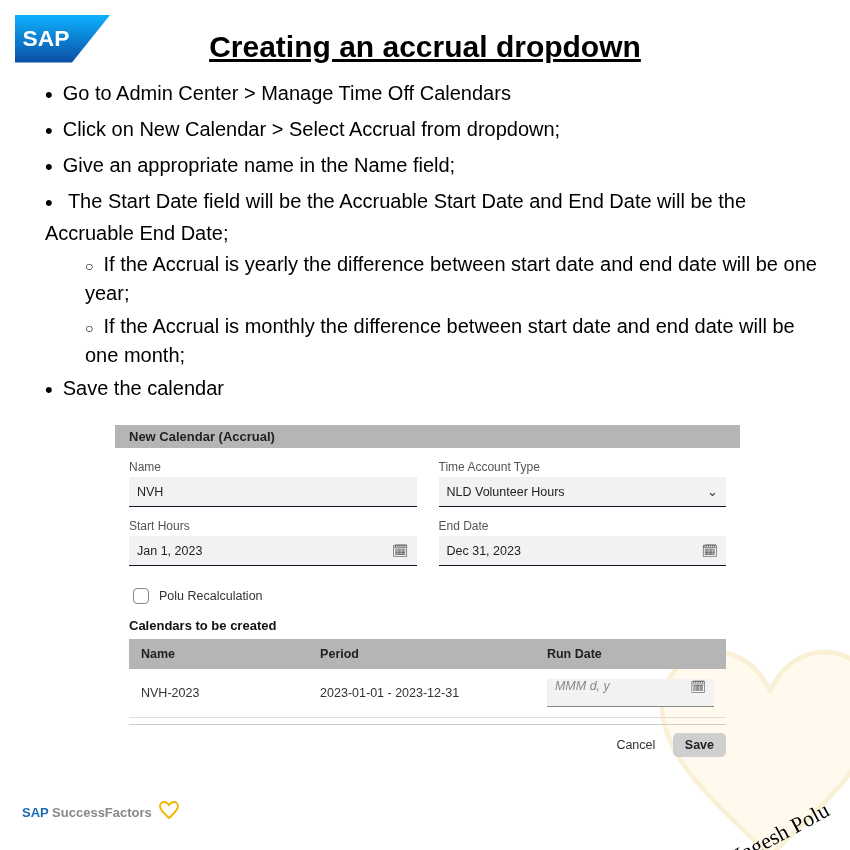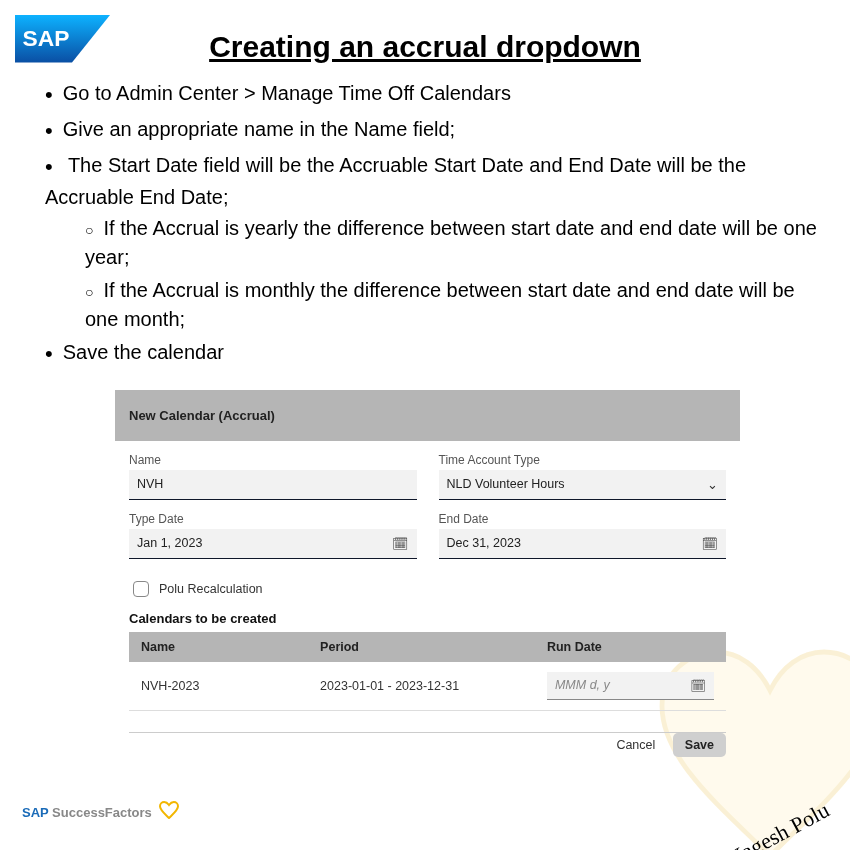--- a/index.html
+++ b/index.html
@@ -53,21 +53,21 @@
     .subs li { margin-bottom: 4px; }
 
     .screenshot {
       margin: 20px 110px 0 115px;
       font-family: Arial, sans-serif;
       font-size: 12.5px;
       color: #333;
     }
     .panel-header {
       background: #b5b5b5;
-      padding: 18px 14px;
+      padding: 4px 14px;
       font-weight: bold;
       font-size: 13px;
       color: #222;
     }
     .panel-body {
       padding: 12px 14px 4px 14px;
     }
     .row2 {
       display: flex;
       gap: 22px;
@@ -133,34 +133,34 @@
       font-weight: bold;
       color: #222;
     }
     .tbl td {
       padding: 10px 12px;
       font-size: 12.5px;
       border-bottom: 1px solid #ddd;
     }
     .run-date-cell {
       display: flex;
-      align-items: center;
+      align-items: flex-start;
       justify-content: space-between;
       background: #f2f2f2;
       border-bottom: 1px solid #888;
       height: 28px;
       padding: 0 8px;
       color: #888;
       font-style: italic;
     }
     .run-date-cell .cal-icon { color: #333; font-style: normal; }
     .actions {
       border-top: 1px solid #ccc;
-      margin-top: 21px;
-      padding-top: 0;
+      margin-top: 6px;
+      padding-top: 8px;
       text-align: right;
       font-size: 12.5px;
     }
     .actions .cancel {
       color: #333;
       margin-right: 14px;
     }
     .actions .save-btn {
       display: inline-block;
       background: #cfcfcf;
@@ -218,20 +218,21 @@
     <polygon points="0,0 100,0 60,50 0,50" fill="url(#g1)"></polygon>
     <text x="8" y="33" fill="#fff" font-family="Arial" font-weight="bold" font-size="24">SAP</text>
   </svg>
 </div>
 
 <h1 class="page-title">Creating an accrual dropdown</h1>
 
 <div class="steps">
   <ul>
     <li>Go to Admin Center &gt; Manage Time Off Calendars</li>
+    <li>Click on New Calendar &gt; Select Accrual from dropdown;</li>
     <li>Give an appropriate name in the Name field;</li>
     <li>
       <span>The Start Date field will be the Accruable Start Date and End Date will be the Accruable End Date;</span>
       <ul class="subs">
         <li>If the Accrual is yearly the difference between start date and end date will be one year;</li>
         <li>If the Accrual is monthly the difference between start date and end date will be one month;</li>
       </ul>
     </li>
     <li>Save the calendar</li>
   </ul>
@@ -250,21 +251,21 @@
       <div class="field">
         <span class="field-label">Time Account Type</span>
         <div class="select-input">
           <span>NLD Volunteer Hours</span>
           <span class="chev-icon">⌄</span>
         </div>
       </div>
     </div>
     <div class="row2">
       <div class="field">
-        <span class="field-label">Type Date</span>
+        <span class="field-label">Start Hours</span>
         <div class="date-input">
           <span>Jan 1, 2023</span>
           <span class="cal-icon">🗓</span>
         </div>
       </div>
       <div class="field">
         <span class="field-label">End Date</span>
         <div class="date-input">
           <span>Dec 31, 2023</span>
           <span class="cal-icon">🗓</span>

